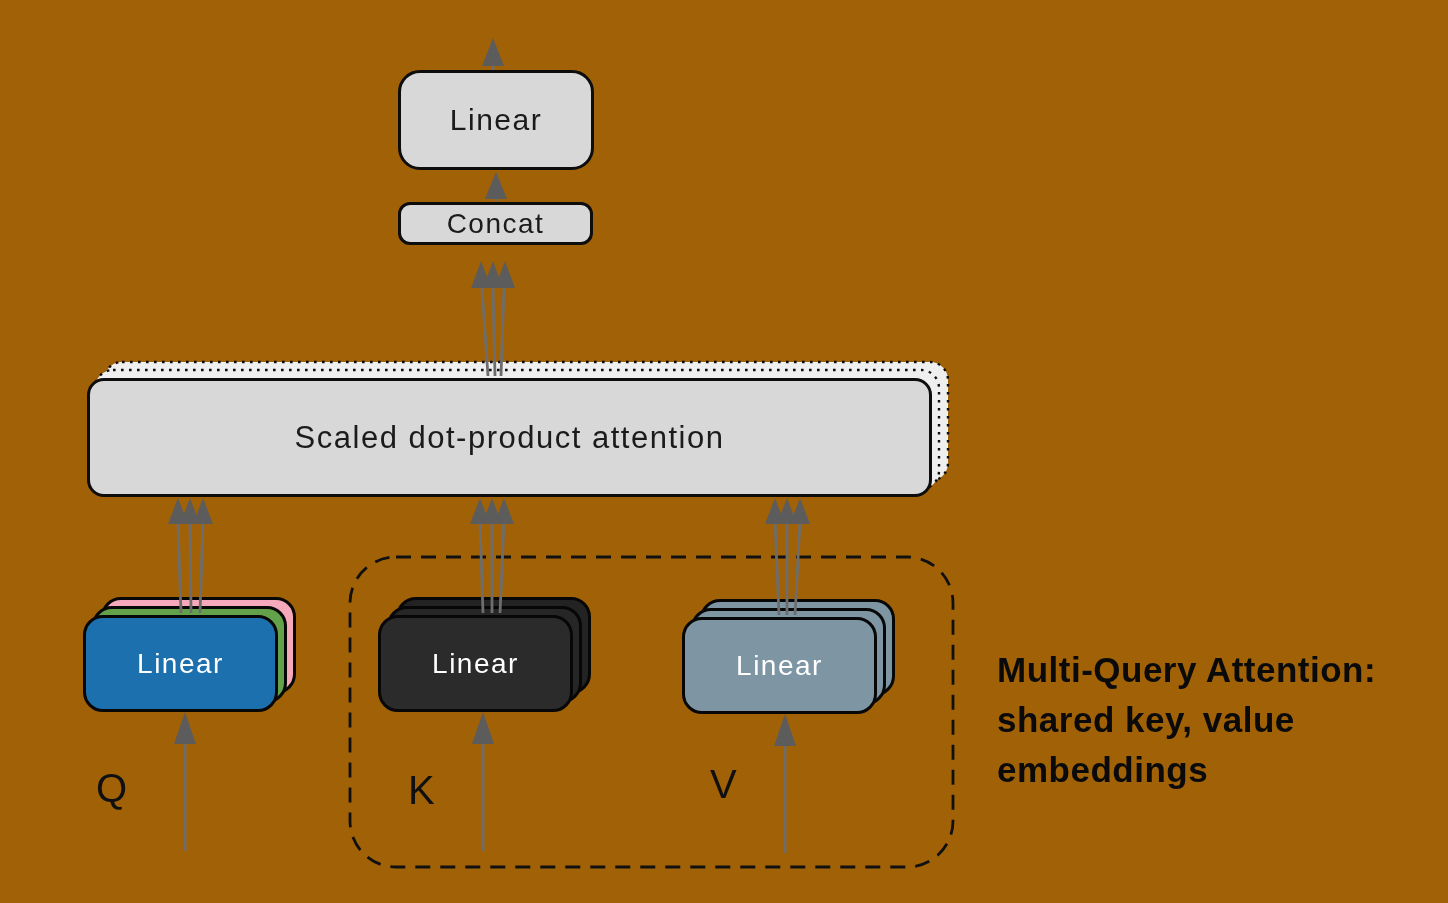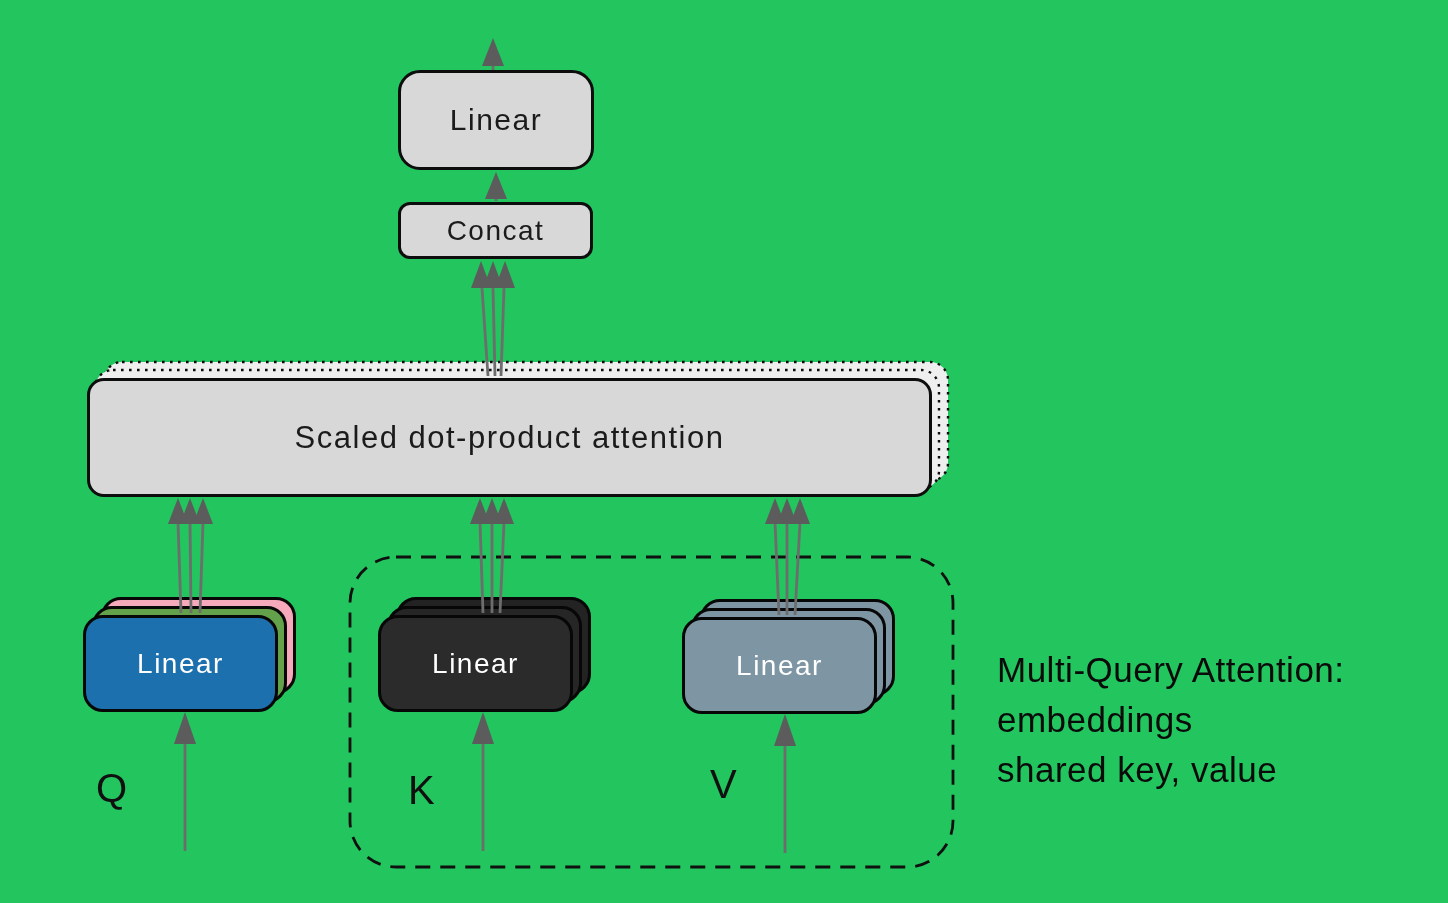--- a/index.html
+++ b/index.html
@@ -1,38 +1,38 @@
 <!DOCTYPE html>
 <html><head>
 <meta charset="utf-8">
 <style>
   html,body{margin:0;padding:0;background:#ffffff;}
   #canvas{
     position:relative;
     width:1448px;height:903px;
-    background:#22c55e;
+    background:#a16207;
     overflow:hidden;
     font-family:"Liberation Sans", sans-serif;
   }
   .layer{position:absolute;left:0;top:0;width:1448px;height:903px;pointer-events:none;}
   #layer-bg{z-index:1;}
   #layer-boxes{z-index:2;}
   #layer-arrows{z-index:3;}
 
   .block{
     position:absolute;
     box-sizing:border-box;
     border:3px solid #0d0d0d;
     display:flex;align-items:center;justify-content:center;
     color:#1b1b1b;
     letter-spacing:1.5px;
   }
   .gray{background:#d8d8d8;}
   #top-linear{left:398px;top:70px;width:196px;height:100px;border-radius:22px;font-size:30px;}
-  #concat{left:398px;top:202px;width:195px;height:57px;border-radius:12px;font-size:28px;}
+  #concat{left:398px;top:202px;width:195px;height:43px;border-radius:12px;font-size:28px;}
   #attention{left:87px;top:378px;width:845px;height:119px;border-radius:17px;font-size:31px;}
 
   .stack-box{
     position:absolute;
     width:195px;height:97px;
     box-sizing:border-box;
     border:3px solid #070707;
     border-radius:20px;
     display:flex;align-items:center;justify-content:center;
     color:#ffffff;font-size:28px;letter-spacing:1.5px;
@@ -53,21 +53,21 @@
   .io-label{
     position:absolute;
     font-size:40px;color:#101010;letter-spacing:1px;
   }
   #label-q{left:96px;top:766px;}
   #label-k{left:408px;top:768px;}
   #label-v{left:710px;top:762px;}
 
   #annotation{
     position:absolute;left:997px;top:645px;width:440px;
-    font-size:35px;font-weight:normal;color:#0a0a0a;
+    font-size:35px;font-weight:bold;color:#0a0a0a;
     line-height:50px;letter-spacing:0.5px;
   }
   #annotation div{white-space:nowrap;}
 </style>
 </head>
 <body>
 
 <div id="canvas">
 
   <svg id="layer-bg" class="layer" viewBox="0 0 1448 903">
@@ -106,22 +106,22 @@
     <div id="v-front" class="stack-box">
       <span>Linear</span>
     </div>
 
     <div id="label-q" class="io-label">Q</div>
     <div id="label-k" class="io-label">K</div>
     <div id="label-v" class="io-label">V</div>
 
     <div id="annotation">
       <div>Multi-Query Attention:</div>
+      <div>shared key, value</div>
       <div>embeddings</div>
-      <div>shared key, value</div>
     </div>
   </div>
 
   <svg id="layer-arrows" class="layer" viewBox="0 0 1448 903" stroke="#6d6d6d" stroke-width="2.8" fill="#5c5c5c">
 
     <g>
       <line x1="493" y1="70" x2="493" y2="60"></line>
       <polygon points="493,38 482,66 504,66" stroke="none"></polygon>
     </g>
 

